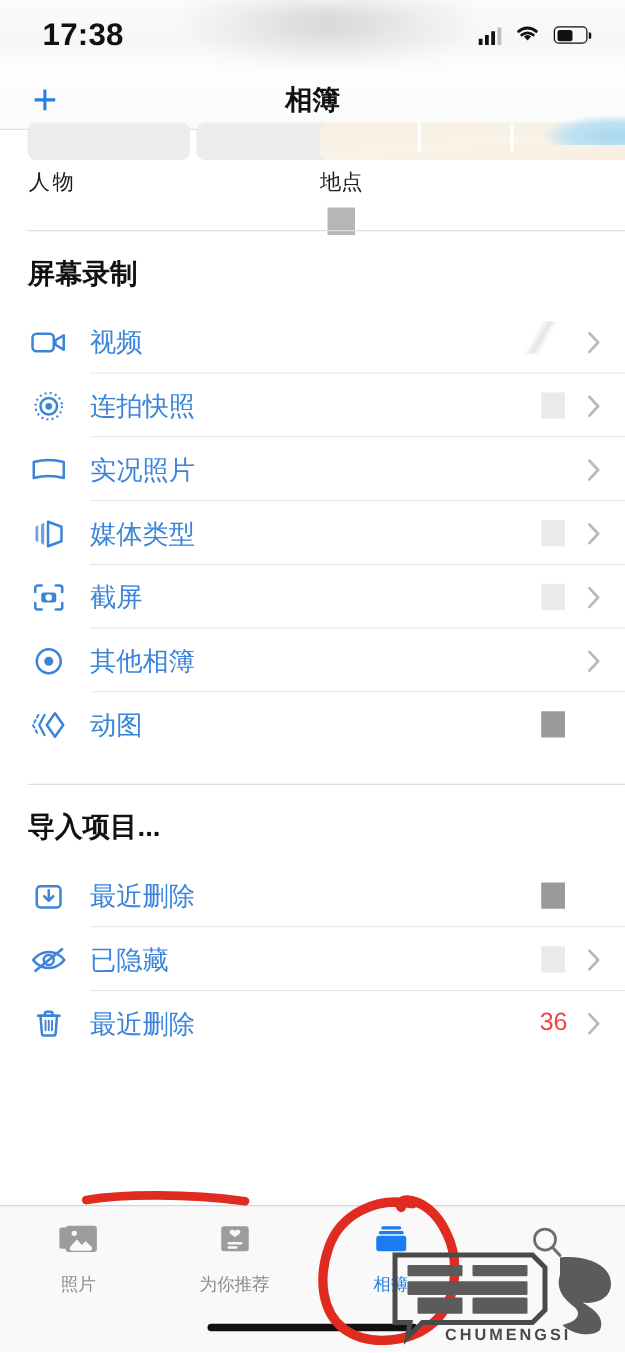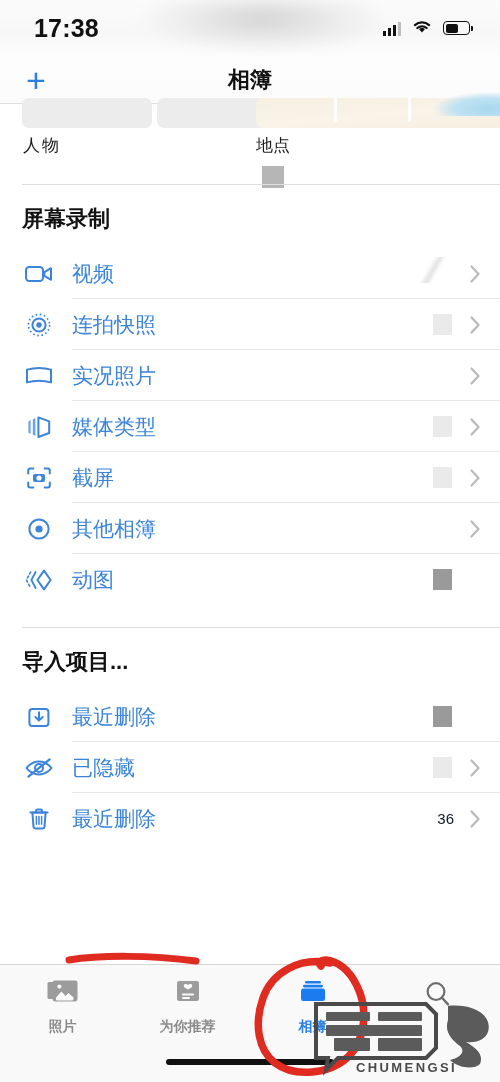--- a/index.html
+++ b/index.html
@@ -78,41 +78,41 @@
   .sec-title{ font-size:22px; font-weight:700; color:#111; padding:20px 0 14px 22px; }
 
   
   .row{
     position:relative; display:flex; align-items:center; height:51px; padding-left:22px;
     cursor:pointer; background:#fff;
   }
   .row-sep{ position:absolute; left:72px; right:0; bottom:0; height:1px; background:#e6e6e6;}
   .row .ic{ width:34px; height:32px; display:flex; align-items:center; justify-content:center; flex:0 0 34px; }
   .row .lbl{ font-size:21px; color:#3b84d9; margin-left:16px; flex:1 1 auto; }
-  .row .cnt{ font-size:15px; color:#0f172a; margin-right:8px; }
+  .row .cnt{ font-size:20px; color:#ef4444; margin-right:8px; }
   .row .box{ width:19px; height:21px; background:#cfcfcf; margin-right:10px; }
   .row .box.dark{ background:#9a9a9a; }
   .row .box.light{ background:#eaeaea; }
   .row .chev{ width:20px; margin-right:18px; display:flex; justify-content:flex-end; }
   .row .chev svg{ display:block; }
   .row .chev.hidden svg{ visibility:hidden; }
   .smudge{
     position:absolute; right:46px; top:9px; width:44px; height:26px;
     background:linear-gradient(120deg,rgba(0,0,0,0) 40%,rgba(120,120,120,.20) 52%,rgba(0,0,0,0) 62%);
     border-radius:3px; pointer-events:none;
   }
 
   
   .tabbar{
     position:absolute; bottom:0; left:0; width:500px; height:118px;
     background:#f9f9f9; border-top:1px solid #d6d6d6;
     display:flex; align-items:flex-start; padding-top:14px;
   }
   .tab{ flex:1 1 25%; display:flex; flex-direction:column; align-items:center; gap:7px; cursor:pointer; }
-  .tab .tl{ font-size:14px; color:#8b8b8b;font-weight:bold; }
+  .tab .tl{ font-size:14px; color:#8b8b8b; }
   .tab.active .tl{ color:#2b7fe0; }
   .home-indicator{
     position:absolute; bottom:17px; left:50%; transform:translateX(-50%);
     width:168px; height:6px; background:#111; border-radius:3px;
   }
 
   
   .anno{ position:absolute; left:0; top:0; width:500px; height:1082px; pointer-events:none; z-index:40; }
 
   

